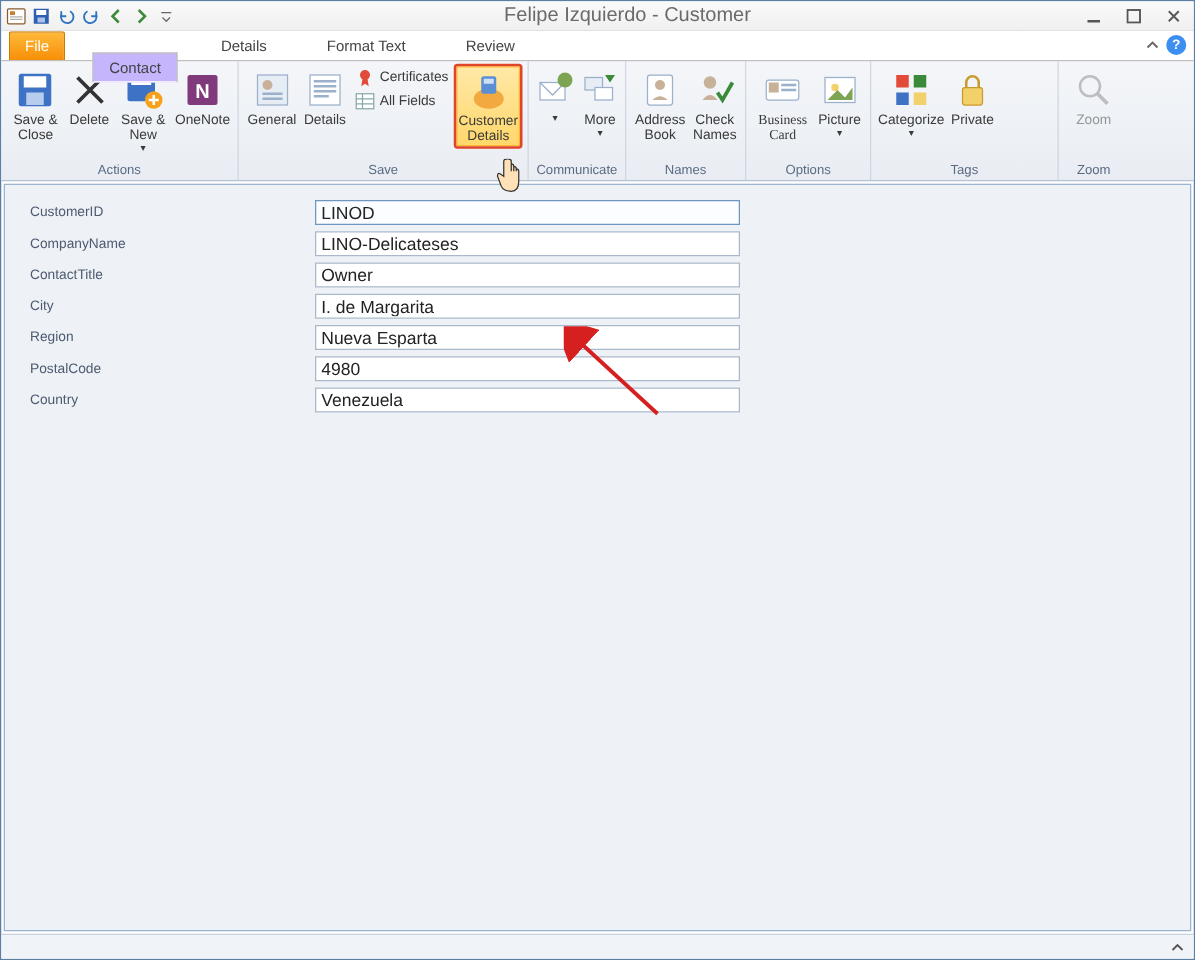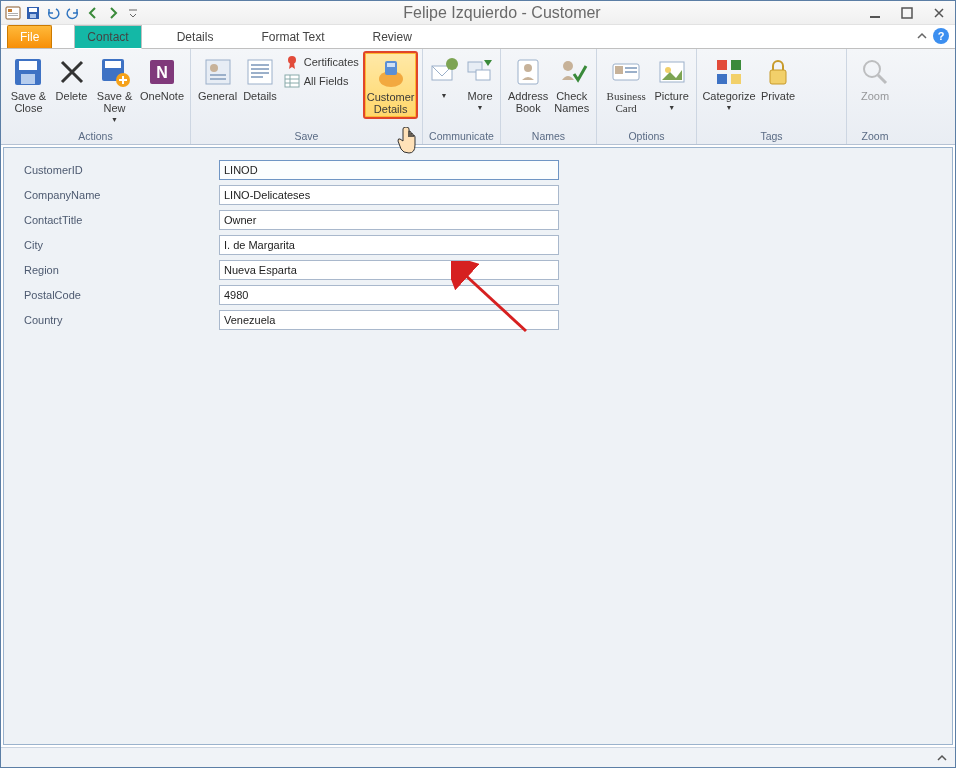--- a/index.html
+++ b/index.html
@@ -6,39 +6,39 @@
   body { font-family: "Segoe UI", Tahoma, sans-serif; font-size:11px; background:#fff; width:956px; height:768px; overflow:hidden; position:relative; border:1px solid #5b7ea5;}
   .titlebar { height:24px; background:linear-gradient(#fafafa,#f0f0f0); display:flex; align-items:center; padding:0 4px; border-bottom:1px solid #e2e2e2;}
   .qat { display:flex; gap:4px; align-items:center;}
   .qat .qicon { width:16px; height:16px; display:flex; align-items:center; justify-content:center;}
   .title-text { flex:1; text-align:center; color:#6a6a6a; font-size:16px;}
   .win-controls { display:flex; gap:8px;}
   .win-btn { width:24px; height:16px; display:flex; align-items:center; justify-content:center; color:#555;}
   .tabrow { height:24px; display:flex; align-items:flex-end; background:#fff; padding-left:6px; border-bottom:1px solid #c0c0c0; position:relative;gap:20px;}
   .tab { padding:4px 12px; font-size:12px; color:#444; cursor:pointer; border:1px solid transparent; border-bottom:none; margin-right:2px; background:transparent;}
   .tab.file { background:#f5a21a; background:linear-gradient(#ffb93a,#f78f07); color:#fff; border-radius:2px 2px 0 0; border:1px solid #cc7a00; border-bottom:none;}
-  .tab.active { background:#14b8a6; border:1px solid #c0c0c0; border-bottom:1px solid #fff; position:relative; top:1px;}
+  .tab.active { background:#c4b5fd; border:1px solid #c0c0c0; border-bottom:1px solid #fff; position:relative; top:18px;}
   .help-expand { position:absolute; right:6px; top:3px; display:flex; gap:4px; align-items:center;}
   .help-expand .circ { width:16px; height:16px; border-radius:50%; background:#3c8ff0; color:#fff; font-weight:bold; display:flex; align-items:center; justify-content:center; font-size:11px;}
   .ribbon { height:96px; background:linear-gradient(#f4f6f9,#e9edf3); border-bottom:1px solid #b5c2d4; display:flex;}
   .group { border-right:1px solid #cdd6e2; display:flex; flex-direction:column; }
   .group-body { flex:1; display:flex; align-items:flex-start; padding:2px 4px 0 4px;}
   .group-label { text-align:center; font-size:10.5px; color:#5a6b84; padding-bottom:2px;}
   .bigbtn { width:48px; display:flex; flex-direction:column; align-items:center; text-align:center; padding:2px 2px; cursor:pointer; border:1px solid transparent; border-radius:3px;}
   .bigbtn .ico { width:32px; height:32px; margin:2px 0 2px 0; display:flex; align-items:center; justify-content:center;}
   .bigbtn .lbl { font-size:11px; line-height:12px; color:#3a3a3a; text-align:center; min-height:24px; display:flex; flex-direction:column; justify-content:flex-start;}
   .bigbtn.highlight { background:linear-gradient(#ffe9a8,#ffd76a); border:2px solid #e0452a; box-shadow:inset 0 0 0 1px #ffb732; border-radius:3px;}
   .smallrow { display:flex; flex-direction:column; gap:1px; padding:2px 2px;}
   .smallbtn { display:flex; align-items:center; gap:4px; padding:1px 2px; font-size:11px; color:#3a3a3a; cursor:pointer;}
   .smallbtn .sico { width:16px; height:16px; display:flex; align-items:center; justify-content:center;}
   .content { position:absolute; top:146px; left:2px; right:2px; bottom:22px; background:#eef2f6; border:1px solid #9bb3cd; overflow:auto;}
   .form { padding:12px 20px;}
   .form-row { display:flex; align-items:center; margin-bottom:5px;}
   .form-row .flabel { width:195px; color:#4d5a70; font-size:11px;}
-  .form-row input { width:340px; height:20px; border:1px solid #a9b8cc; background:#fff; padding:1px 4px; font-family:inherit; font-size:11px; color:#222;}
+  .form-row input { width:340px; height:20px; border:1px solid #a9b8cc; background:#fff; padding:1px 4px; font-family:inherit; font-size:14px; color:#222;margin-left:33px;}
   .form-row input.sel { background:#fbfdfe; border:1px solid #6f95c4;}
   .statusbar { position:absolute; bottom:0; left:0; right:0; height:20px; background:#f0f3f7; border-top:1px solid #c9d3e0; display:flex; justify-content:flex-end; align-items:center; padding-right:6px;}
   .arrow-annot { position:absolute; pointer-events:none;}
   .cursor-hand { position:absolute; left:394px; top:126px; pointer-events:none; z-index:10;}
   svg { display:block; }
 </style>
 </head>
 <body>
 
 <div class="titlebar">

